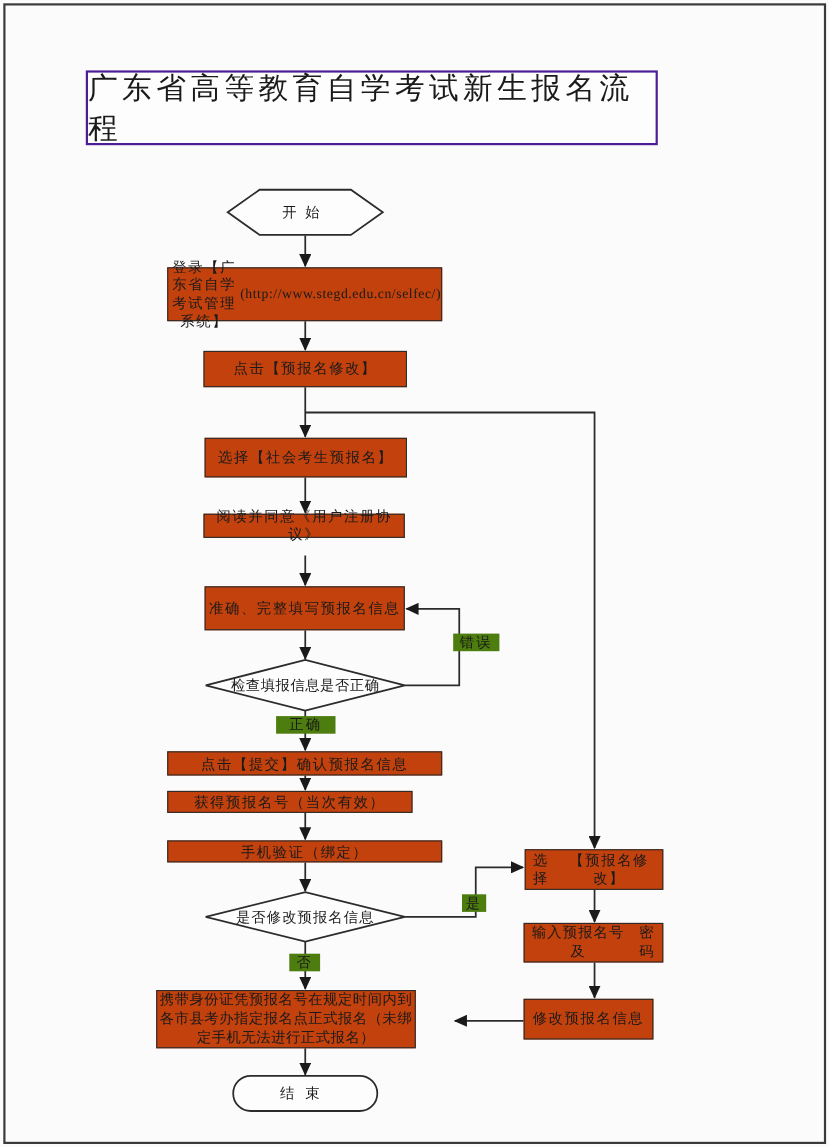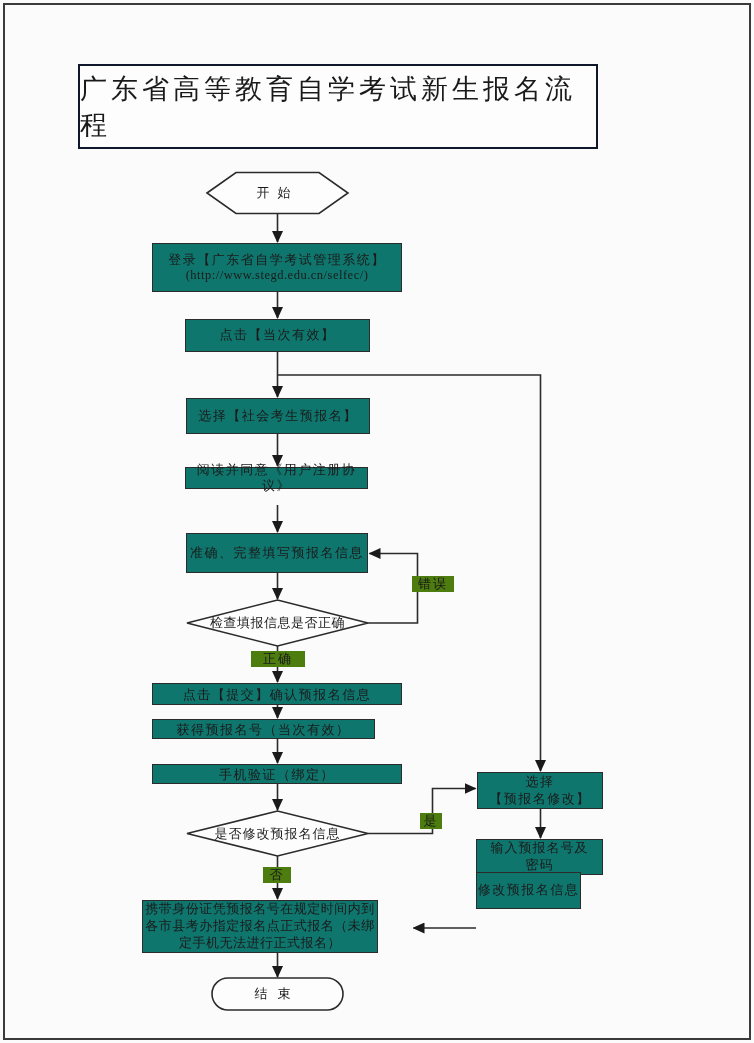--- a/index.html
+++ b/index.html
@@ -6,52 +6,52 @@
   #stage{
     position:relative;width:754px;height:1043px;margin:0 auto;
     background:#fbfbfb;overflow:hidden;
     font-family:"Liberation Serif","DejaVu Serif",serif;
     color:#1a1a1a;
   }
   #page-border{position:absolute;inset:3px;border:2px solid #3a3a3a;pointer-events:none;}
   svg.wires{position:absolute;left:0;top:0;z-index:1;}
   .node{
     position:absolute;z-index:2;box-sizing:border-box;
-    border:1.5px solid #2b2b2b;background:#0f766e;
-    display:flex;flex-direction:column;align-items:center;justify-content:center;
+    border:1.5px solid #2b2b2b;background:#c2410c;
+    display:flex;flex-direction:row;align-items:center;justify-content:center;
     text-align:center;font-size:13px;letter-spacing:1.5px;line-height:1.25;
   }
   .node .line2{font-size:12.5px;letter-spacing:0.5px;}
   .shape-label{
     position:absolute;z-index:2;display:flex;align-items:center;justify-content:center;
     text-align:center;font-size:13px;letter-spacing:1.5px;background:transparent;
   }
   .title-box{
-    position:absolute;left:78px;top:64px;width:520px;height:85px;z-index:2;
-    border:2px solid #0f172a;background:#fdfdfd;box-sizing:border-box;
+    position:absolute;left:78px;top:64px;width:520px;height:68px;z-index:2;
+    border:2px solid #4c1d95;background:#fdfdfd;box-sizing:border-box;
     display:flex;align-items:center;justify-content:center;
     font-size:27px;letter-spacing:4px;
   }
   .edge-label{
     position:absolute;z-index:3;font-size:13px;letter-spacing:2px;
     background:#4d7c0f;text-align:center;line-height:1.1;padding:1px 0;
   }
   
   .n-login{left:152px;top:243px;width:250px;height:49px;}
   .n-click-entry{left:185px;top:319px;width:185px;height:33px;}
   .n-select-prereg{left:186px;top:398px;width:184px;height:36px;}
   .n-agree{left:185px;top:467px;width:183px;height:22px;}
   .n-fill-info{left:186px;top:533px;width:182px;height:40px;}
   .n-submit{left:152px;top:683px;width:250px;height:22px;line-height:1;}
   .n-get-number{left:152px;top:719px;width:223px;height:20px;line-height:1;}
   .n-phone-verify{left:152px;top:764px;width:250px;height:20px;line-height:1;}
   .n-formal{left:142px;top:900px;width:236px;height:53px;line-height:1.3;letter-spacing:0.5px;}
   .n-select-modify{left:477px;top:772px;width:126px;height:37px;line-height:1.3;font-family:Liberation Serif, serif;}
   .n-enter-number{left:476px;top:839px;width:127px;height:36px;line-height:1.3;letter-spacing:1px;}
-  .n-modify-info{left:476px;top:872px;width:105px;height:37px;}
+  .n-modify-info{left:476px;top:908px;width:118px;height:37px;}
   
   .l-start{left:207px;top:172px;width:141px;height:42px;letter-spacing:8px;}
   .l-d1{left:187px;top:600px;width:181px;height:46px;letter-spacing:0.5px;}
   .l-d2{left:187px;top:811px;width:181px;height:45px;letter-spacing:1px;}
   .l-end{left:212px;top:978px;width:131px;height:32px;letter-spacing:10px;}
   
   .el-error{left:412px;top:576px;width:42px;}
   .el-correct{left:251px;top:651px;width:54px;}
   .el-yes{left:420px;top:813px;width:22px;}
   .el-no{left:263px;top:867px;width:28px;}
@@ -105,21 +105,21 @@
   <div class="shape-label l-start">
     <span>开始</span>
   </div>
 
   <div class="node n-login">
     <span>登录【广东省自学考试管理系统】</span>
     <span class="line2">(http://www.stegd.edu.cn/selfec/)</span>
   </div>
 
   <div class="node n-click-entry">
-    <span>点击【当次有效】</span>
+    <span>点击【预报名修改】</span>
   </div>
 
   <div class="node n-select-prereg">
     <span>选择【社会考生预报名】</span>
   </div>
 
   <div class="node n-agree">
     <span>阅读并同意《用户注册协议》</span>
   </div>
 

